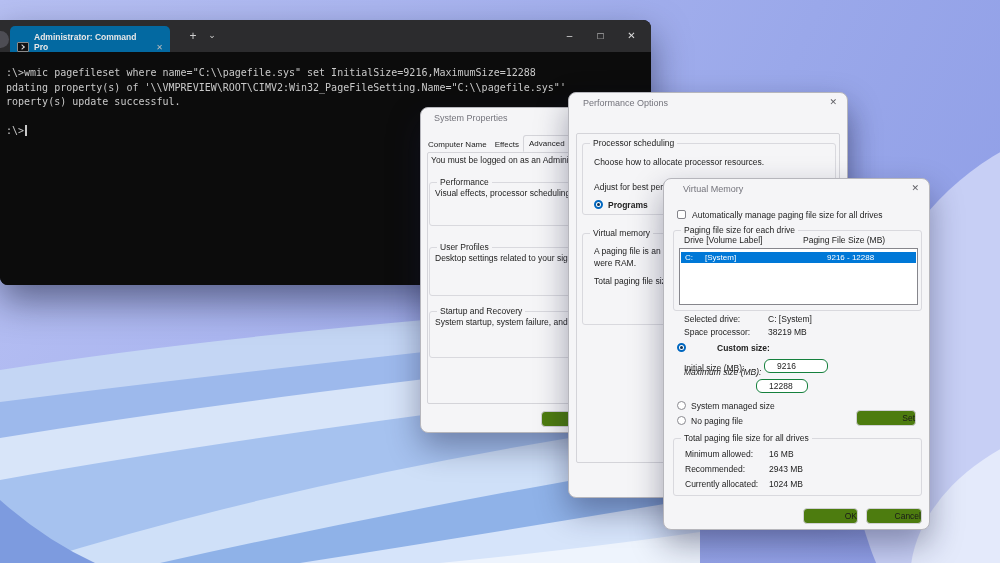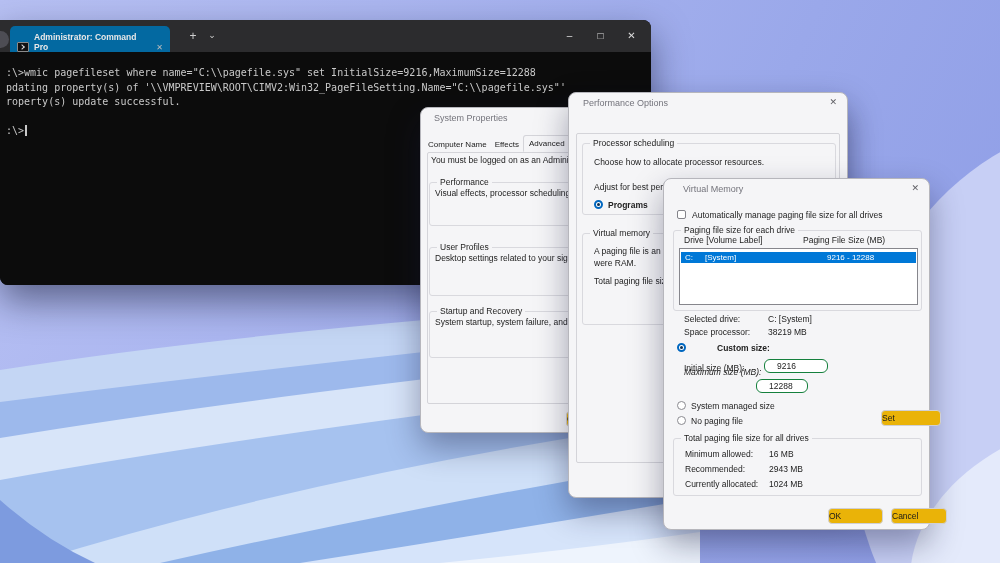--- a/index.html
+++ b/index.html
@@ -22,22 +22,22 @@
   .tabstrip { position:absolute; display:flex; align-items:flex-end; }
   .tab { padding:2px 4px; font-size:8px; white-space:nowrap; position:relative; }
   .tab.selected { background:#f5f5f7; border:1px solid #d4d4d9; border-bottom:1px solid #f5f5f7;
                   border-radius:3px 3px 0 0; padding:3px 5px; top:1px; z-index:2; }
   .tabpage { position:absolute; border:1px solid #d4d4d9; border-radius:2px; }
 
   .group { position:absolute; border:1px solid #d9d9de; border-radius:3px; }
   .glabel { position:absolute; top:-6px; left:7px; background:#f5f5f7; padding:0 3px; white-space:nowrap; }
   .gtext { position:absolute; white-space:nowrap; }
 
-  .btn { position:absolute; background:#eab308; border:1px solid #d0d0d5; border-radius:4px;
-         text-align:left; font-size:8.5px; color:#1a1a1a; line-height:14px;margin-left:25px; }
+  .btn { position:absolute; background:#4d7c0f; border:1px solid #d0d0d5; border-radius:4px;
+         text-align:right; font-size:8.5px; color:#1a1a1a; line-height:14px; }
 
   .radio { position:absolute; width:9px; height:9px; border-radius:50%;
            border:1px solid #8a8a90; background:#fff; }
   .radio.on { border:2px solid var(--radio-blue,#0067c0); }
   .radio.on::after { content:""; position:absolute; left:1px; top:1px; width:3px; height:3px;
                      border-radius:50%; background:#10304f; }
   .checkbox { position:absolute; width:9px; height:9px; border:1px solid #83838a;
               border-radius:2px; background:#fefefe; }
   .tinput { position:absolute; height:14px; border:1px solid #15803d; border-radius:6px; background:#fff;
             font:8.5px "Liberation Sans",sans-serif; padding-left:12px; color:#222; }

